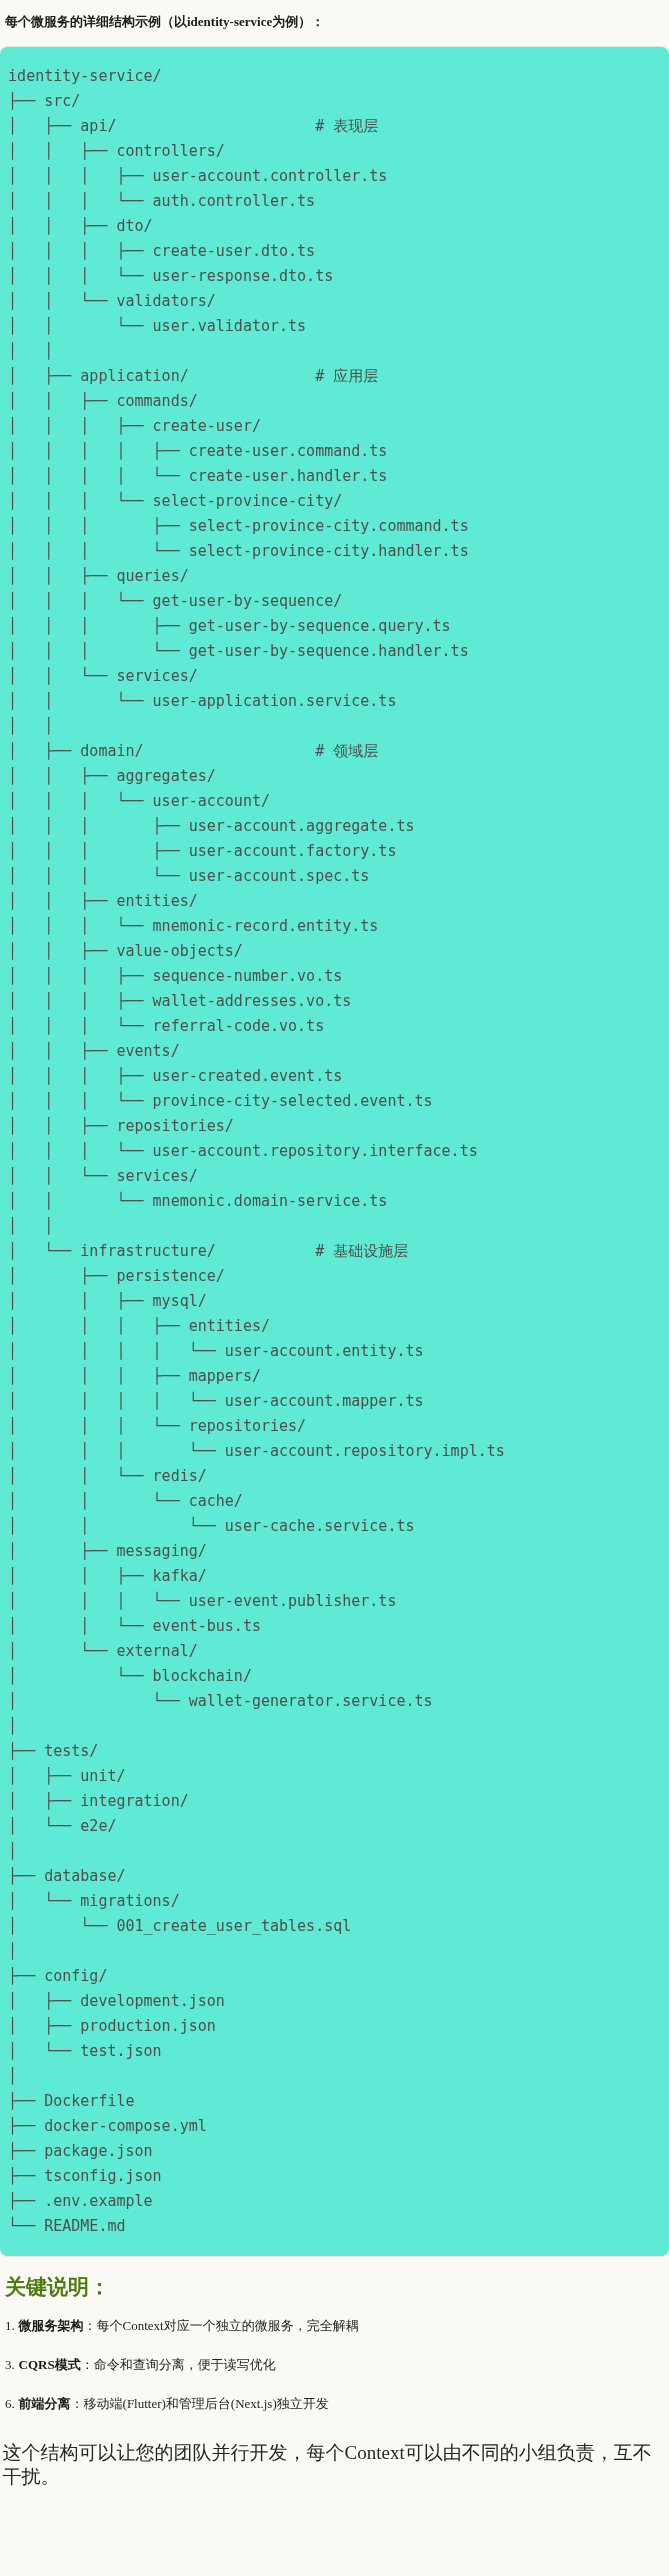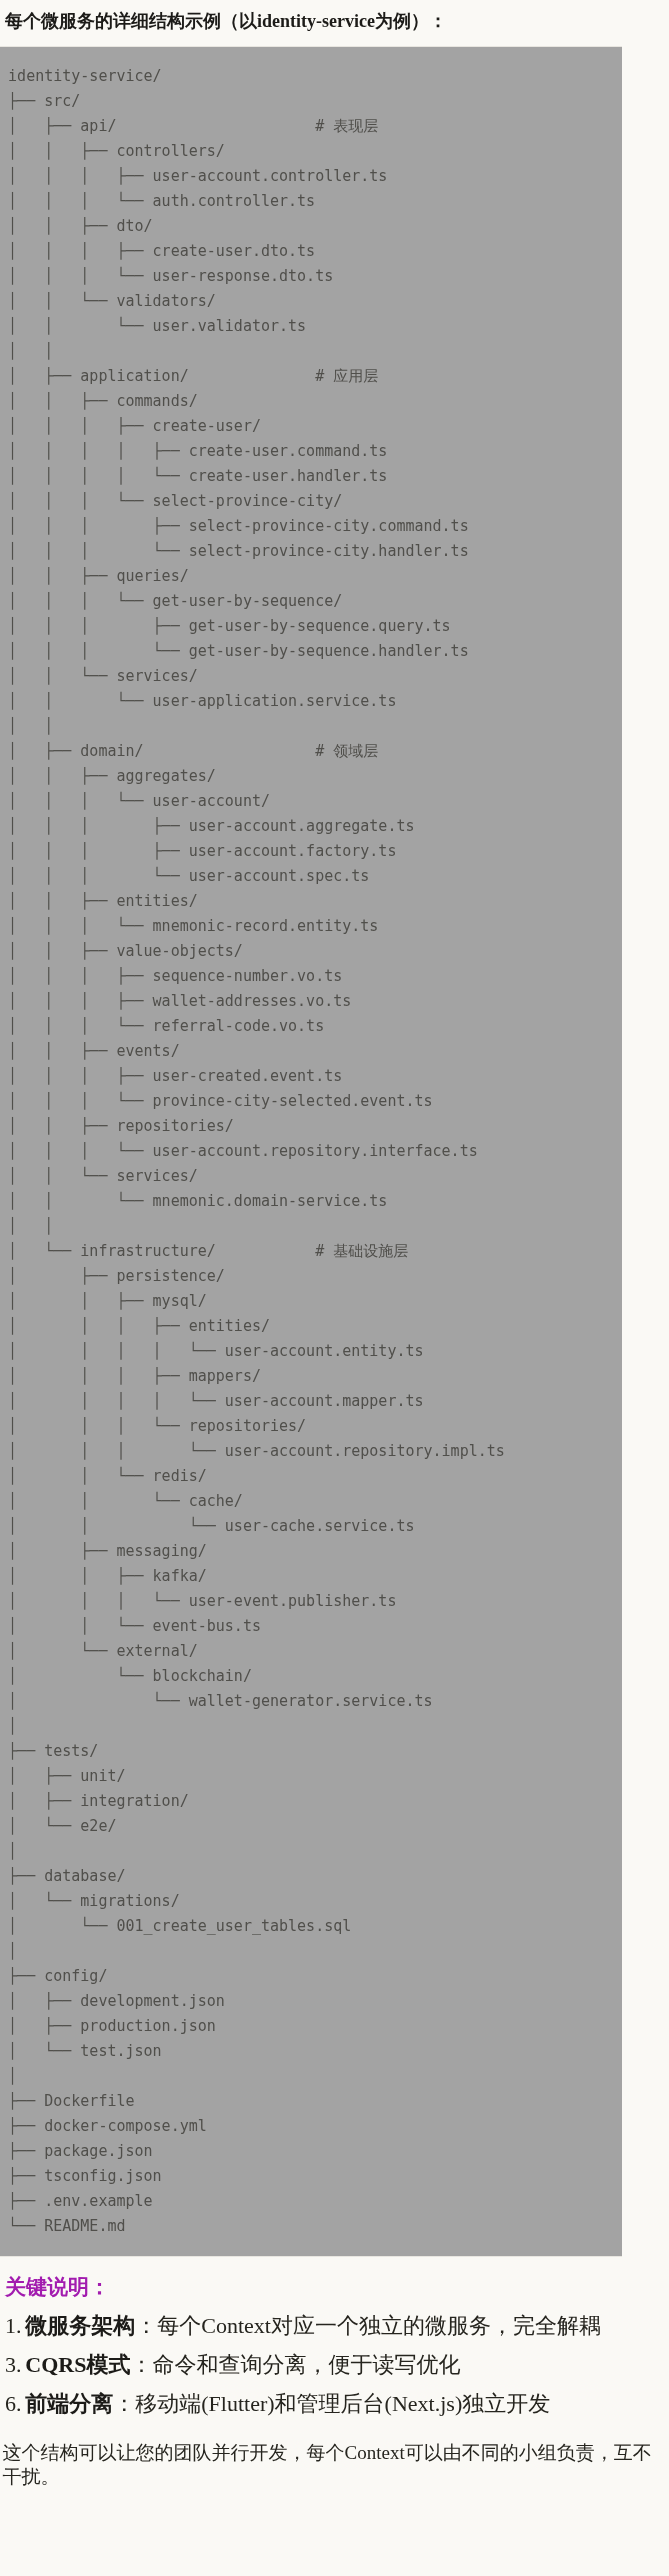--- a/index.html
+++ b/index.html
@@ -6,58 +6,59 @@
   html, body {
     width: 669px;
     background: #faf9f5;
     font-family: "Liberation Serif", serif;
     color: #26251f;
   }
   body { height: 2576px; overflow: hidden; }
 
   .page-title {
     padding: 7.5px 5px 0 5px;
-    font-size: 18px;
+    font-size: 13px;
     line-height: 27.5px;
     font-weight: 700;
     color: #1c1b18;
     margin-bottom: 10.6px;
     font-family: "Liberation Serif", serif;
   }
 
   .code-block {
-    background: #a3a3a3;
+    background: #5eead4;
     border-top: 0.6px solid #e8e6e0;
     border-bottom: 0.6px solid #e8e6e0;
     padding: 17px 8.1px;
-    width: 622px;
+    width: 669px;
+    border-radius: 8px;
   }
   .code-block pre {
     font-family: "DejaVu Sans Mono", monospace;
     font-size: 15px;
     line-height: 25px;
     color: #504f4b;
     white-space: pre;
   }
 
   .notes-heading {
     margin: 17.5px 5px 12.5px 5px;
     font-size: 21px;
     line-height: 27.5px;
     font-weight: 700;
-    color: #a21caf;
+    color: #4d7c0f;
     font-family: "Liberation Serif", serif;
   }
 
   ol.notes-list {
     list-style: none;
     padding: 0 5px;
   }
   ol.notes-list li {
-    font-size: 22px;
+    font-size: 13px;
     line-height: 24px;
     margin-bottom: 15px;
     color: #26251f;
   }
   ol.notes-list li .num { margin-right: 3.8px; }
   ol.notes-list li .lbl { font-weight: 700; color: #1c1b18; }
 
   .footer-note {
     margin-top: 25px;
     padding: 0 2.5px;

